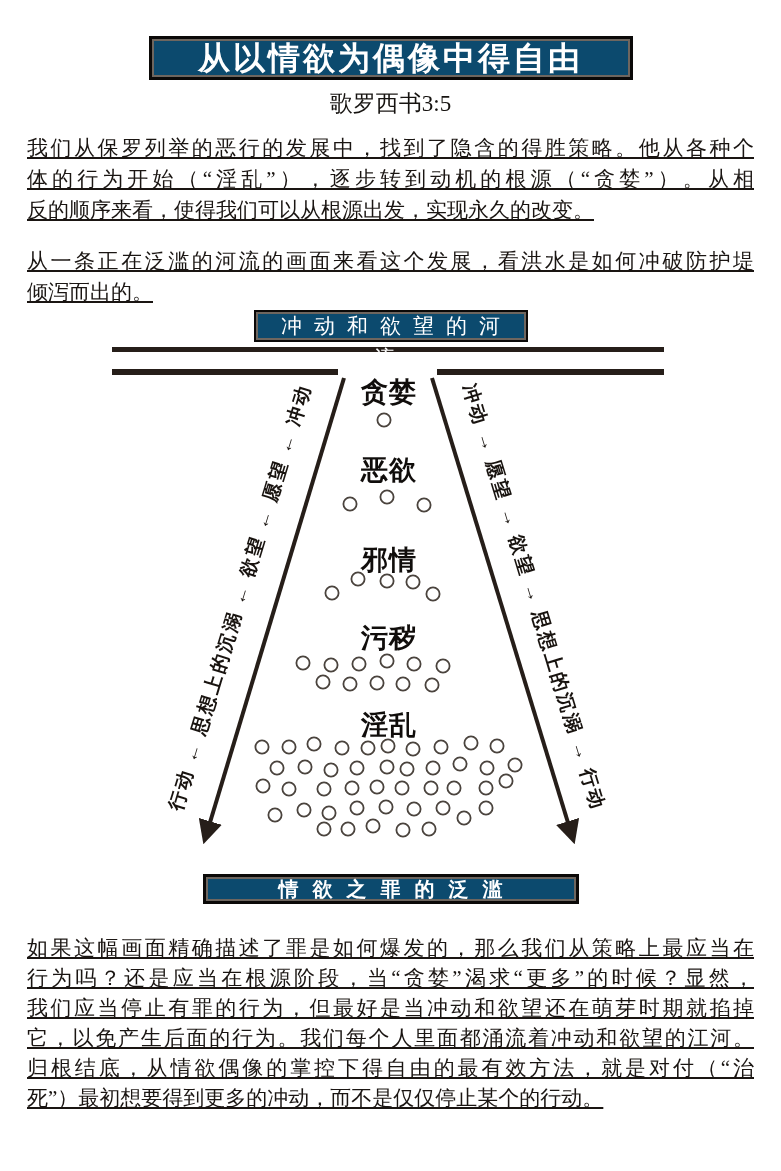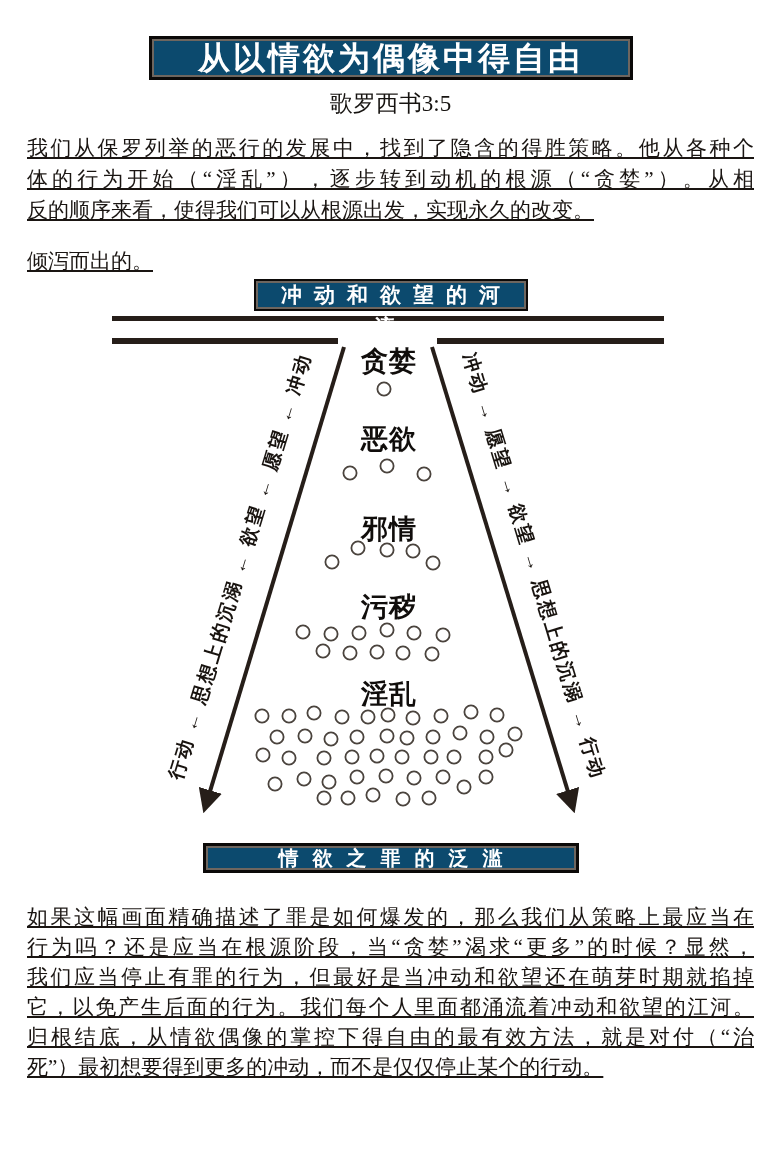--- a/index.html
+++ b/index.html
@@ -30,21 +30,21 @@
   .para .pline.last{text-align-last:left;}
   .p1{margin-top:14px;line-height:31px;}
   .p2{margin-top:20px;line-height:31px;}
   .p3{margin-top:12px;line-height:30px;}
 
   
   .diagram{position:relative;margin-top:2px;width:781px;height:611px;}
   .diagram svg{position:absolute;left:0;top:0;}
   .diagram-banner-top{
     position:absolute;top:0;left:50%;transform:translateX(-50%);
-    width:274px;height:32px;line-height:32px;font-size:21px;font-weight:bold;
+    width:274px;height:32px;line-height:32px;font-size:21px;font-weight:normal;
     letter-spacing:12px;text-indent:12px;
     box-shadow:inset 0 0 0 2px #0b0908, inset 0 0 0 4px #6e665f;
   }
   .diagram-banner-bottom{
     position:absolute;top:564px;left:50%;transform:translateX(-50%);
     width:376px;height:30px;line-height:30px;font-size:20px;font-weight:bold;
     letter-spacing:14px;text-indent:14px;
   }
   .ink{fill:#261e19;}
   .funnel-line{stroke:#261e19;stroke-width:4;fill:none;}
@@ -69,20 +69,21 @@
   </div>
   <div class="subtitle">歌罗西书3:5</div>
 
   <div class="content">
     <div class="para p1">
         <div class="pline">我们从保罗列举的恶行的发展中，找到了隐含的得胜策略。他从各种个</div>
         <div class="pline">体的行为开始（“淫乱”），逐步转到动机的根源（“贪婪”）。从相</div>
         <div class="pline last">反的顺序来看，使得我们可以从根源出发，实现永久的改变。</div>
       </div>
     <div class="para p2">
+        <div class="pline">从一条正在泛滥的河流的画面来看这个发展，看洪水是如何冲破防护堤</div>
         <div class="pline last">倾泻而出的。</div>
       </div>
   </div>
 
   <div class="diagram">
     <svg id="funnel-svg" viewBox="0 0 781 611" width="781" height="611">
       <defs>
         <marker id="ah" viewBox="0 0 6 6" markerWidth="6" markerHeight="6" refX="4.6" refY="3" orient="auto" markerUnits="strokeWidth">
           <path d="M0,0 L6,3 L0,6 Z" fill="#261e19"></path>
         </marker>

